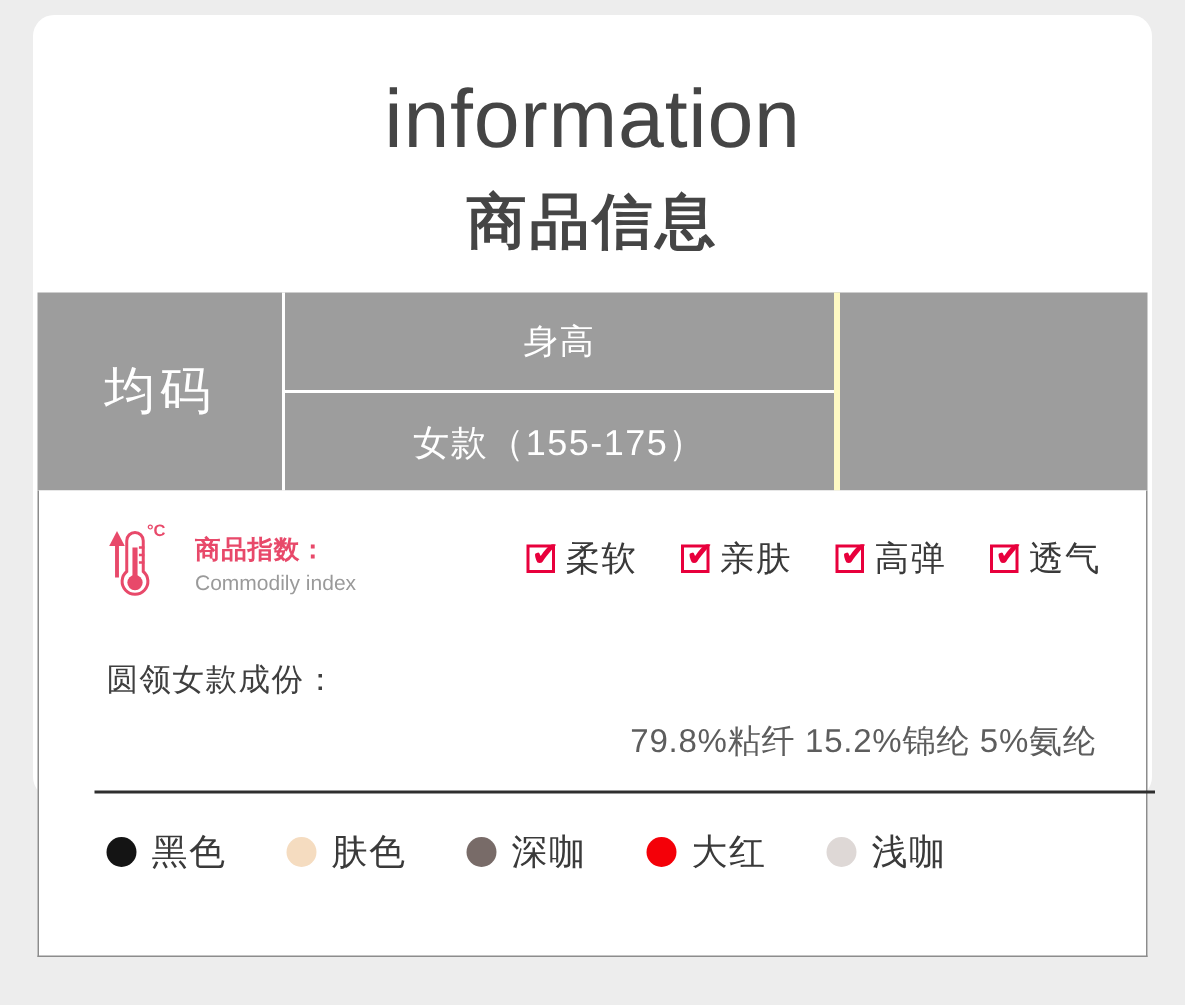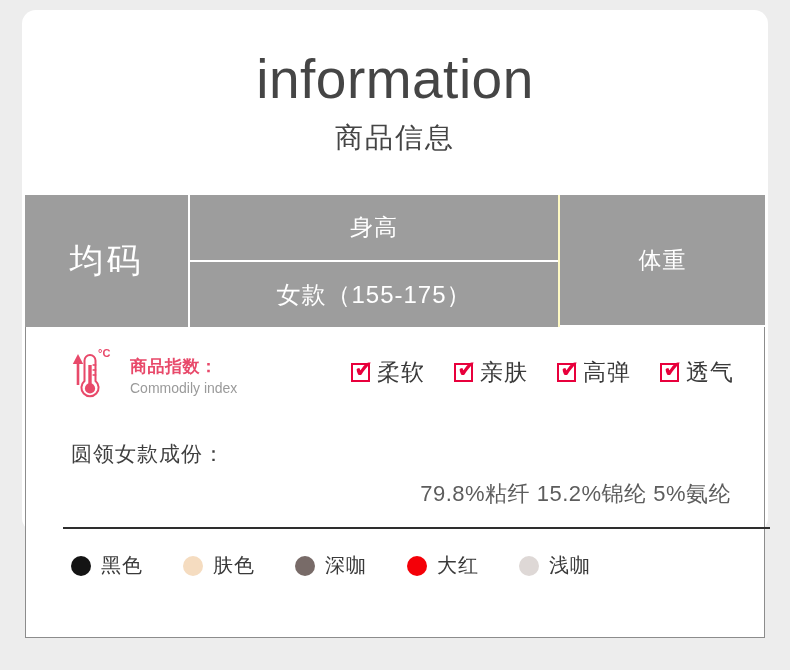--- a/index.html
+++ b/index.html
@@ -34,26 +34,26 @@
     text-align: center;
   }
   .title-en {
     font-size: 55px;
     line-height: 62px;
     color: #454545;
     font-weight: 400;
     letter-spacing: 0.5px;
   }
   .title-cn {
-    font-size: 28px;
+    font-size: 40px;
     line-height: 52px;
     color: #454545;
-    font-weight: 400;
+    font-weight: 700;
     letter-spacing: 2px;
-    margin-top: 2px;
+    margin-top: 12px;
   }
 
   
   .size-table {
     position: absolute;
     left: 3px;
     top: 185px;
     width: 740px;
     height: 132px;
     background: #9d9d9d;
@@ -70,21 +70,21 @@
   }
   .st-col-size .cell-text {
     font-size: 34px;
     color: #ffffff;
     letter-spacing: 3px;
   }
   .st-col-mid {
     width: 370px;
     display: flex;
     flex-direction: column;
-    border-right: 2px solid #fef9c3;
+    border-right: 4px solid #fef9c3;
     box-sizing: border-box;
   }
   .st-col-right {
     flex: 1;
     display: flex;
     flex-direction: column;
     box-sizing: border-box;
   }
   .st-cell {
     flex: 1;
@@ -245,21 +245,21 @@
     margin-right: 0;
   }
   .swatch {
     width: 20px;
     height: 20px;
     border-radius: 50%;
     flex: none;
     margin-right: 10px;
   }
   .color-label {
-    font-size: 20px;
+    font-size: 24px;
     color: #3a3a3a;
     letter-spacing: 1px;
     white-space: nowrap;
     text-align: center;
   }
 </style>
 </head>
 <body>
 
 <div class="page-card">
@@ -271,21 +271,20 @@
 
   <div class="size-table">
     <div class="st-col-size">
       <span class="cell-text">均码</span>
     </div>
     <div class="st-col-mid">
       <div class="st-cell top">身高</div>
       <div class="st-cell value">女款（155-175）</div>
     </div>
     <div class="st-col-right">
-      <div class="st-cell top">体重</div>
     </div>
   </div>
 
   <div class="info-box">
 
     <div class="index-row">
       <div class="index-brand">
         <div class="thermo-wrap">
           <svg width="46" height="58" viewBox="0 0 46 58" xmlns="http://www.w3.org/2000/svg">
 

